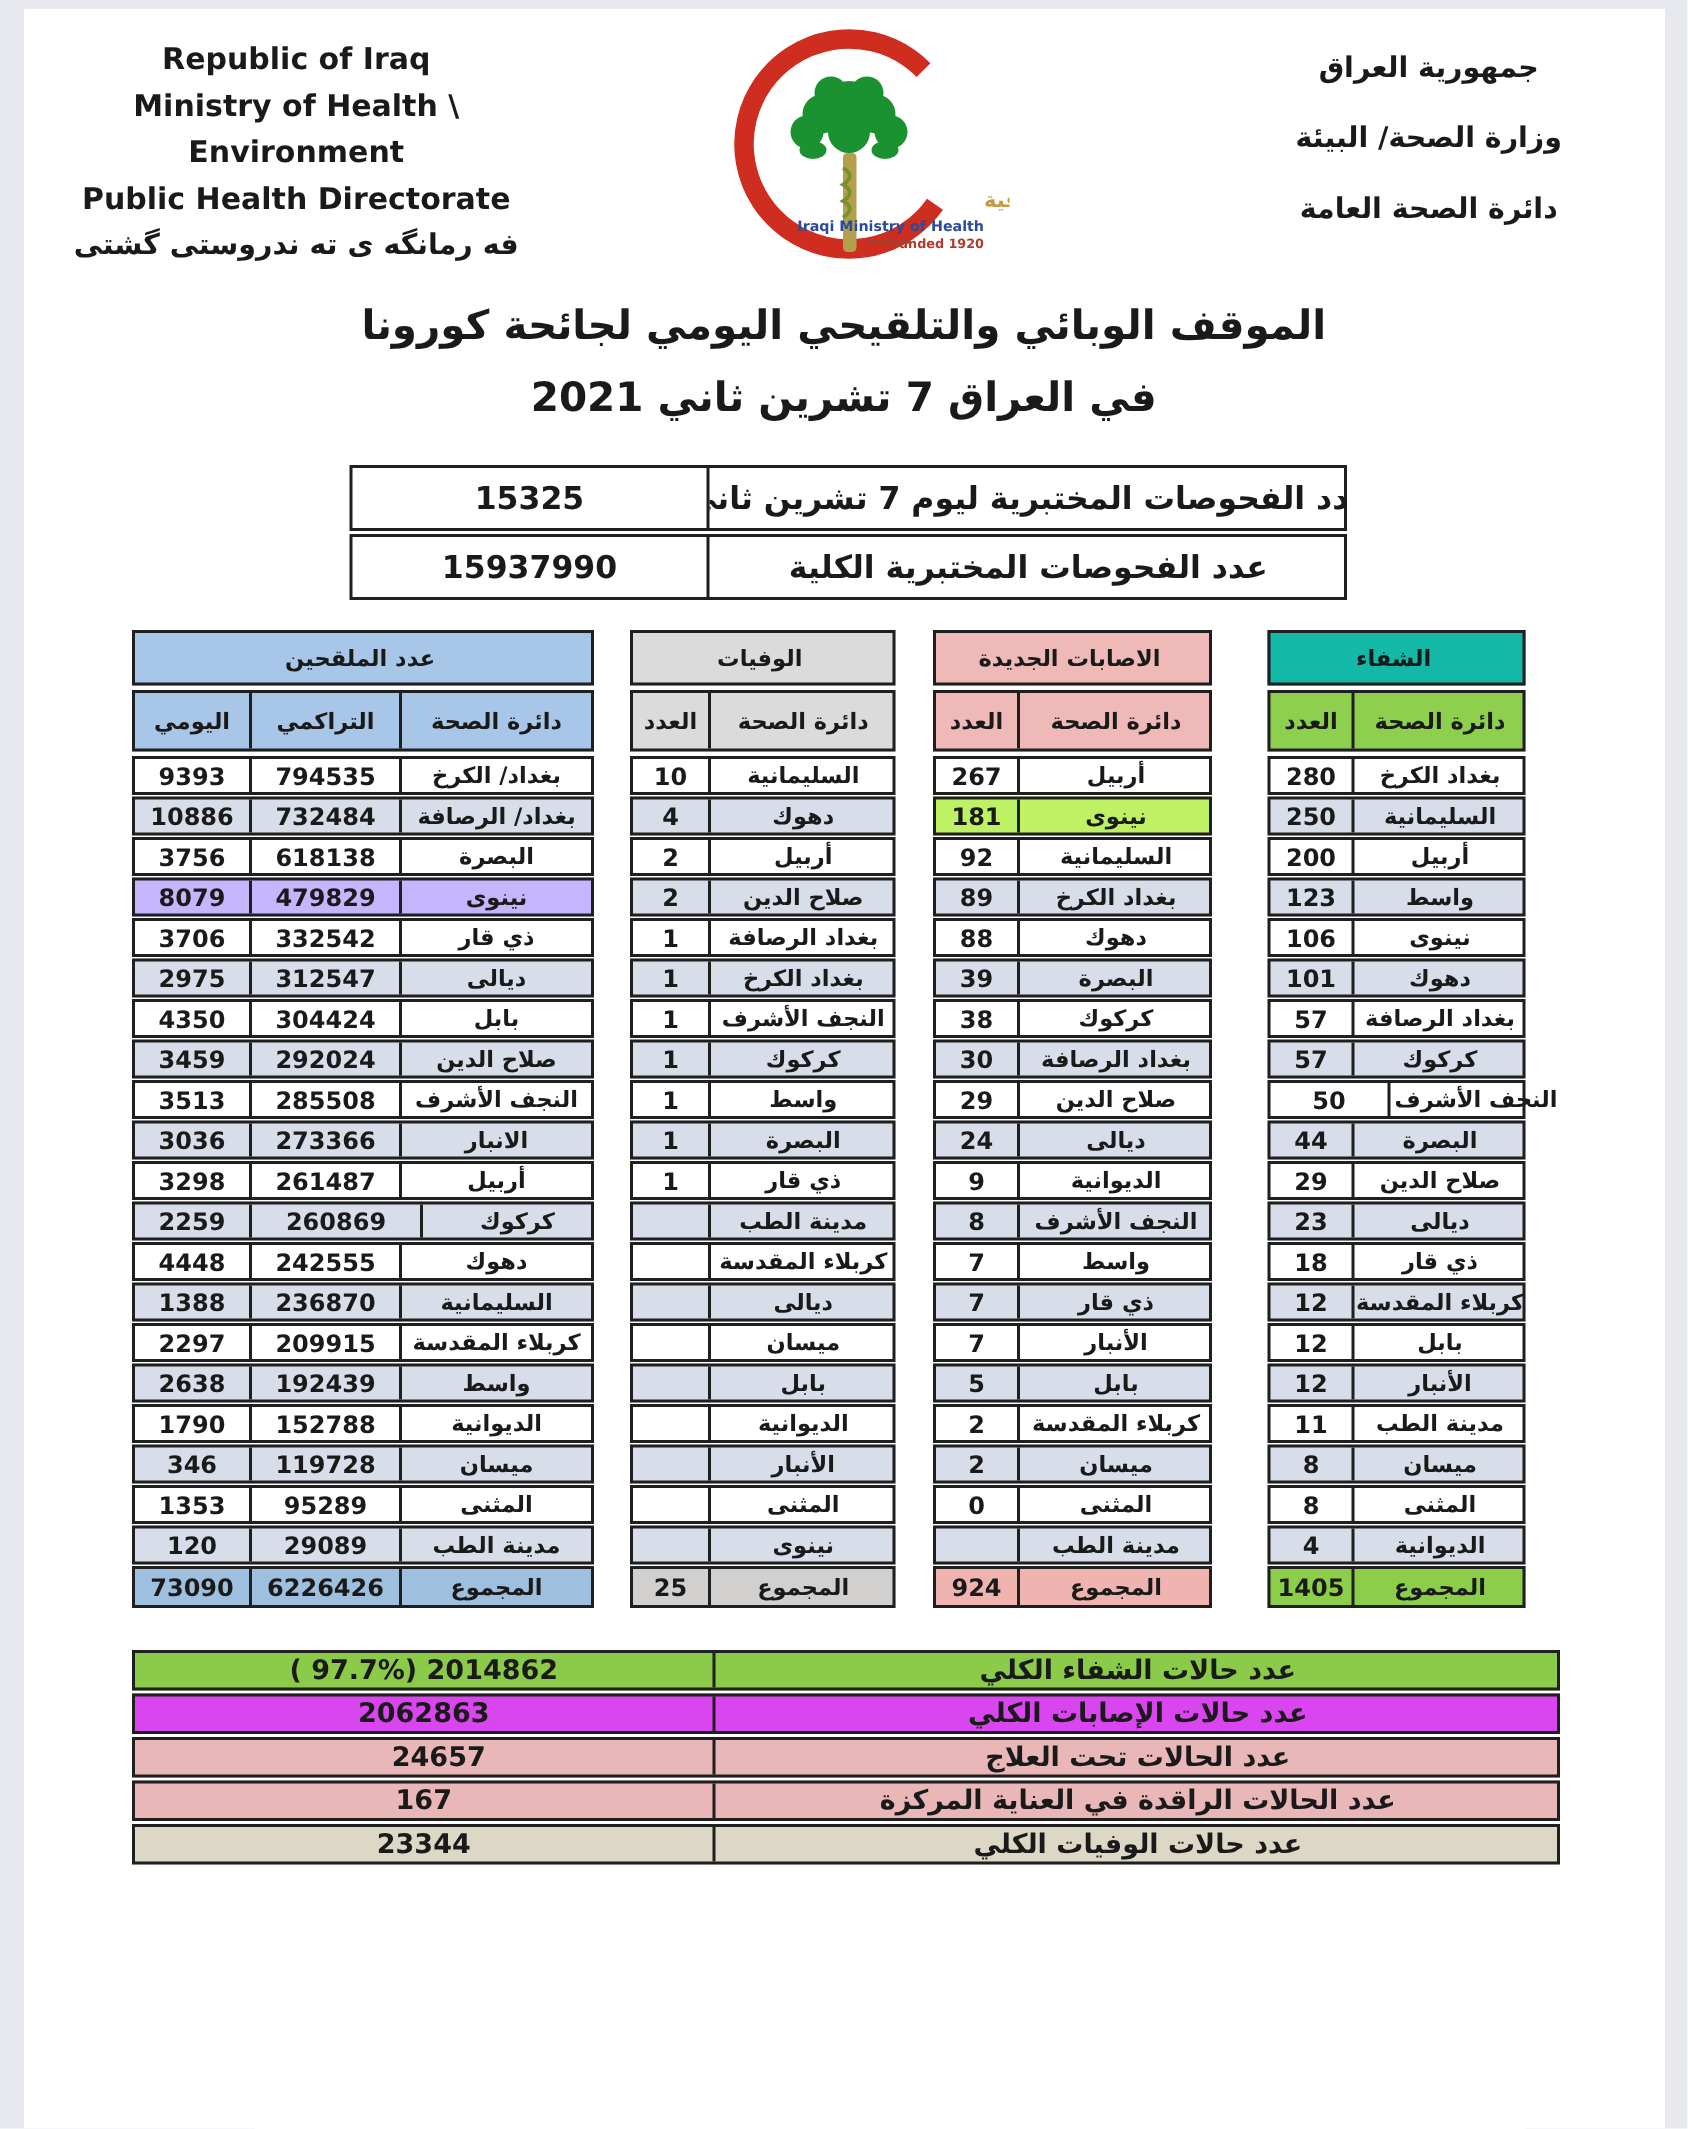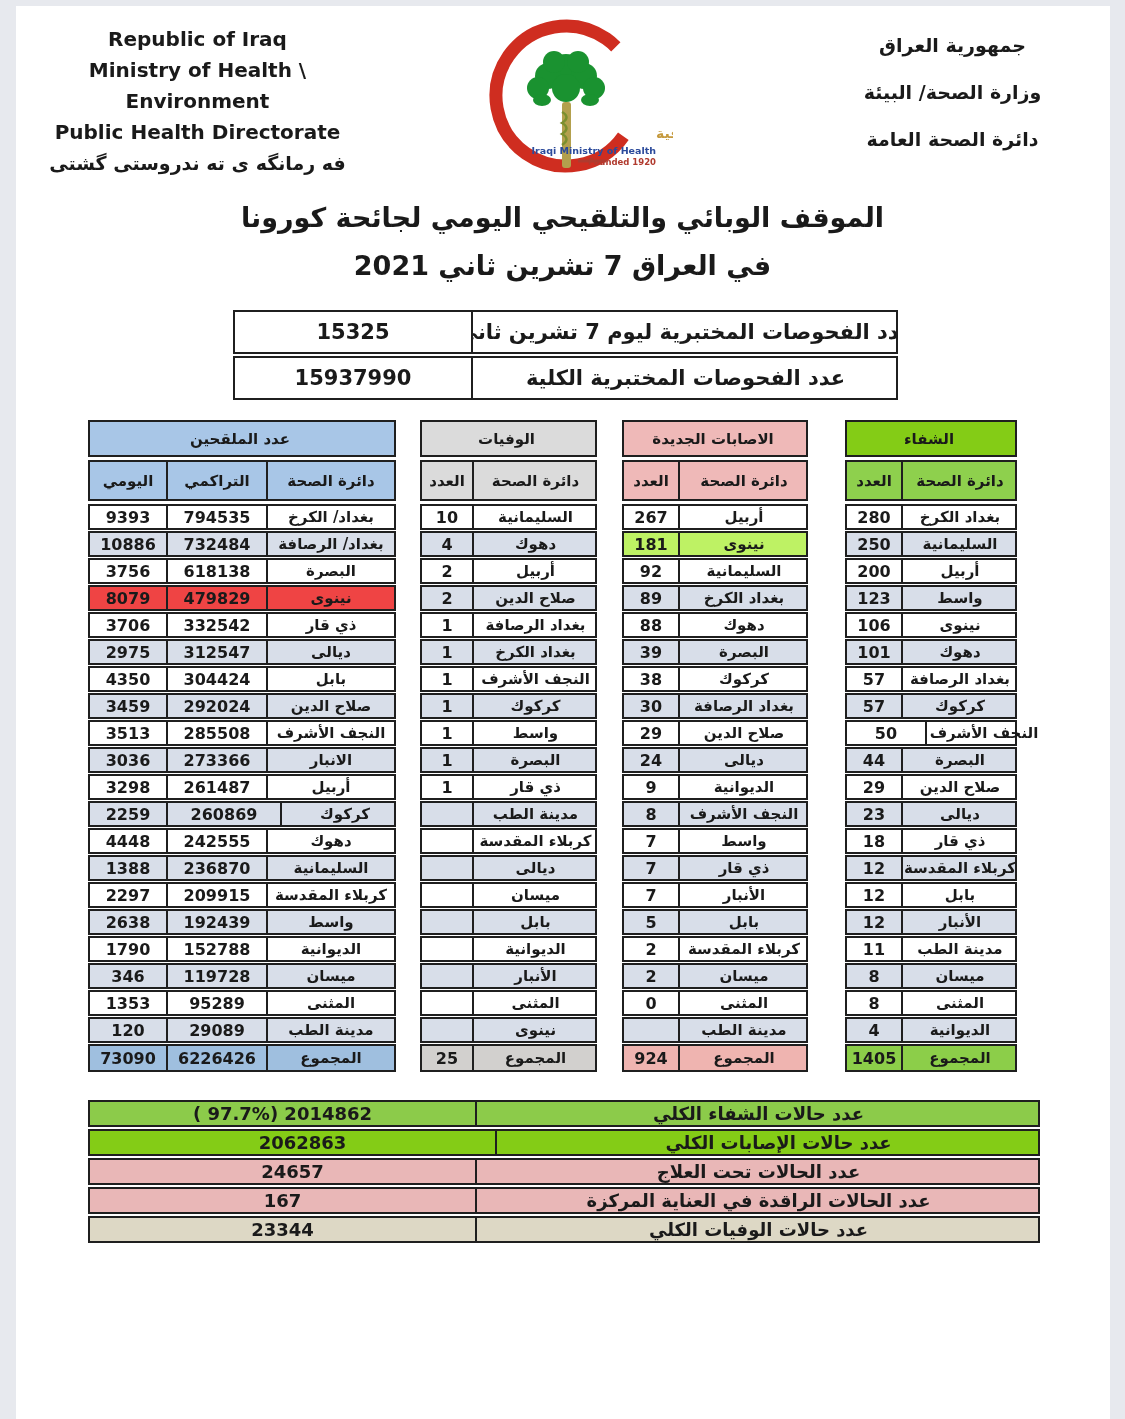--- a/index.html
+++ b/index.html
@@ -117,21 +117,21 @@
     <div class="trow t-row" style="background: rgb(216, 222, 233);">
       <div class="cell" style="width: 76px; flex: 0 0 auto;">10886</div>
       <div class="cell" style="width: 100px; flex: 0 0 auto;">732484</div>
       <div class="cell" dir="rtl" style="width: 128px; flex: 0 0 auto;">بغداد/ الرصافة</div>
     </div>
     <div class="trow t-row" style="background: rgb(255, 255, 255);">
       <div class="cell" style="width: 76px; flex: 0 0 auto;">3756</div>
       <div class="cell" style="width: 100px; flex: 0 0 auto;">618138</div>
       <div class="cell" dir="rtl" style="width: 128px; flex: 0 0 auto;">البصرة</div>
     </div>
-    <div class="trow t-row" style="background: #ef4444;">
+    <div class="trow t-row" style="background: #c4b5fd;">
       <div class="cell" style="width: 76px; flex: 0 0 auto;">8079</div>
       <div class="cell" style="width: 100px; flex: 0 0 auto;">479829</div>
       <div class="cell" dir="rtl" style="width: 128px; flex: 0 0 auto;">نينوى</div>
     </div>
     <div class="trow t-row" style="background: rgb(255, 255, 255);">
       <div class="cell" style="width: 76px; flex: 0 0 auto;">3706</div>
       <div class="cell" style="width: 100px; flex: 0 0 auto;">332542</div>
       <div class="cell" dir="rtl" style="width: 128px; flex: 0 0 auto;">ذي قار</div>
     </div>
     <div class="trow t-row" style="background: rgb(216, 222, 233);">
@@ -395,21 +395,21 @@
     <div class="trow t-row" style="background: rgb(216, 222, 233);">
       <div class="cell" style="width: 54px; flex: 0 0 auto;"></div>
       <div class="cell" dir="rtl" style="width: 130px; flex: 0 0 auto;">مدينة الطب</div>
     </div>
     <div class="trow t-total" style="background: rgb(239, 180, 176);">
       <div class="cell" style="width: 54px; flex: 0 0 auto;">924</div>
       <div class="cell" dir="rtl" style="width: 130px; flex: 0 0 auto;">المجموع</div>
     </div>
   </div>
 <div class="abs stat" style="left: 845px; width: 172px;">
-    <div class="trow t-title" style="background: #84cc16;">
+    <div class="trow t-title" style="background: #14b8a6;">
       <div class="cell" dir="rtl" style="width: 172px; flex: 0 0 auto;">الشفاء</div>
     </div>
     <div class="trow t-head" style="background: rgb(142, 208, 77);">
       <div class="cell" dir="rtl" style="width: 54px; flex: 0 0 auto;">العدد</div>
       <div class="cell" dir="rtl" style="width: 116px; flex: 0 0 auto;">دائرة الصحة</div>
     </div>
     <div class="trow t-row" style="background: rgb(255, 255, 255);">
       <div class="cell" style="width: 54px; flex: 0 0 auto;">280</div>
       <div class="cell" dir="rtl" style="width: 116px; flex: 0 0 auto;">بغداد الكرخ</div>
     </div>
@@ -493,21 +493,21 @@
       <div class="cell" style="width: 54px; flex: 0 0 auto;">1405</div>
       <div class="cell" dir="rtl" style="width: 116px; flex: 0 0 auto;">المجموع</div>
     </div>
   </div>
 
 <div class="abs summary" id="summary-table">
     <div class="trow " style="background: rgb(140, 203, 74);">
       <div class="cell" style="width: 385px; flex: 0 0 auto;">( 97.7%)  2014862</div>
       <div class="cell" dir="rtl" style="width: 565px; flex: 0 0 auto;">عدد حالات الشفاء الكلي</div>
     </div>
-    <div class="trow " style="background: #84cc16; padding-left: 20px;">
+    <div class="trow " style="background: #d946ef;">
       <div class="cell" style="width: 385px; flex: 0 0 auto;">2062863</div>
       <div class="cell" dir="rtl" style="width: 565px; flex: 0 0 auto;">عدد حالات الإصابات الكلي</div>
     </div>
     <div class="trow " style="background: rgb(233, 183, 183);">
       <div class="cell" style="width: 385px; flex: 0 0 auto; padding-left: 20px;">24657</div>
       <div class="cell" dir="rtl" style="width: 565px; flex: 0 0 auto;">عدد الحالات تحت العلاج</div>
     </div>
     <div class="trow " style="background: rgb(233, 183, 183);">
       <div class="cell" style="width: 385px; flex: 0 0 auto;">167</div>
       <div class="cell" dir="rtl" style="width: 565px; flex: 0 0 auto;">عدد الحالات الراقدة في العناية المركزة</div>

